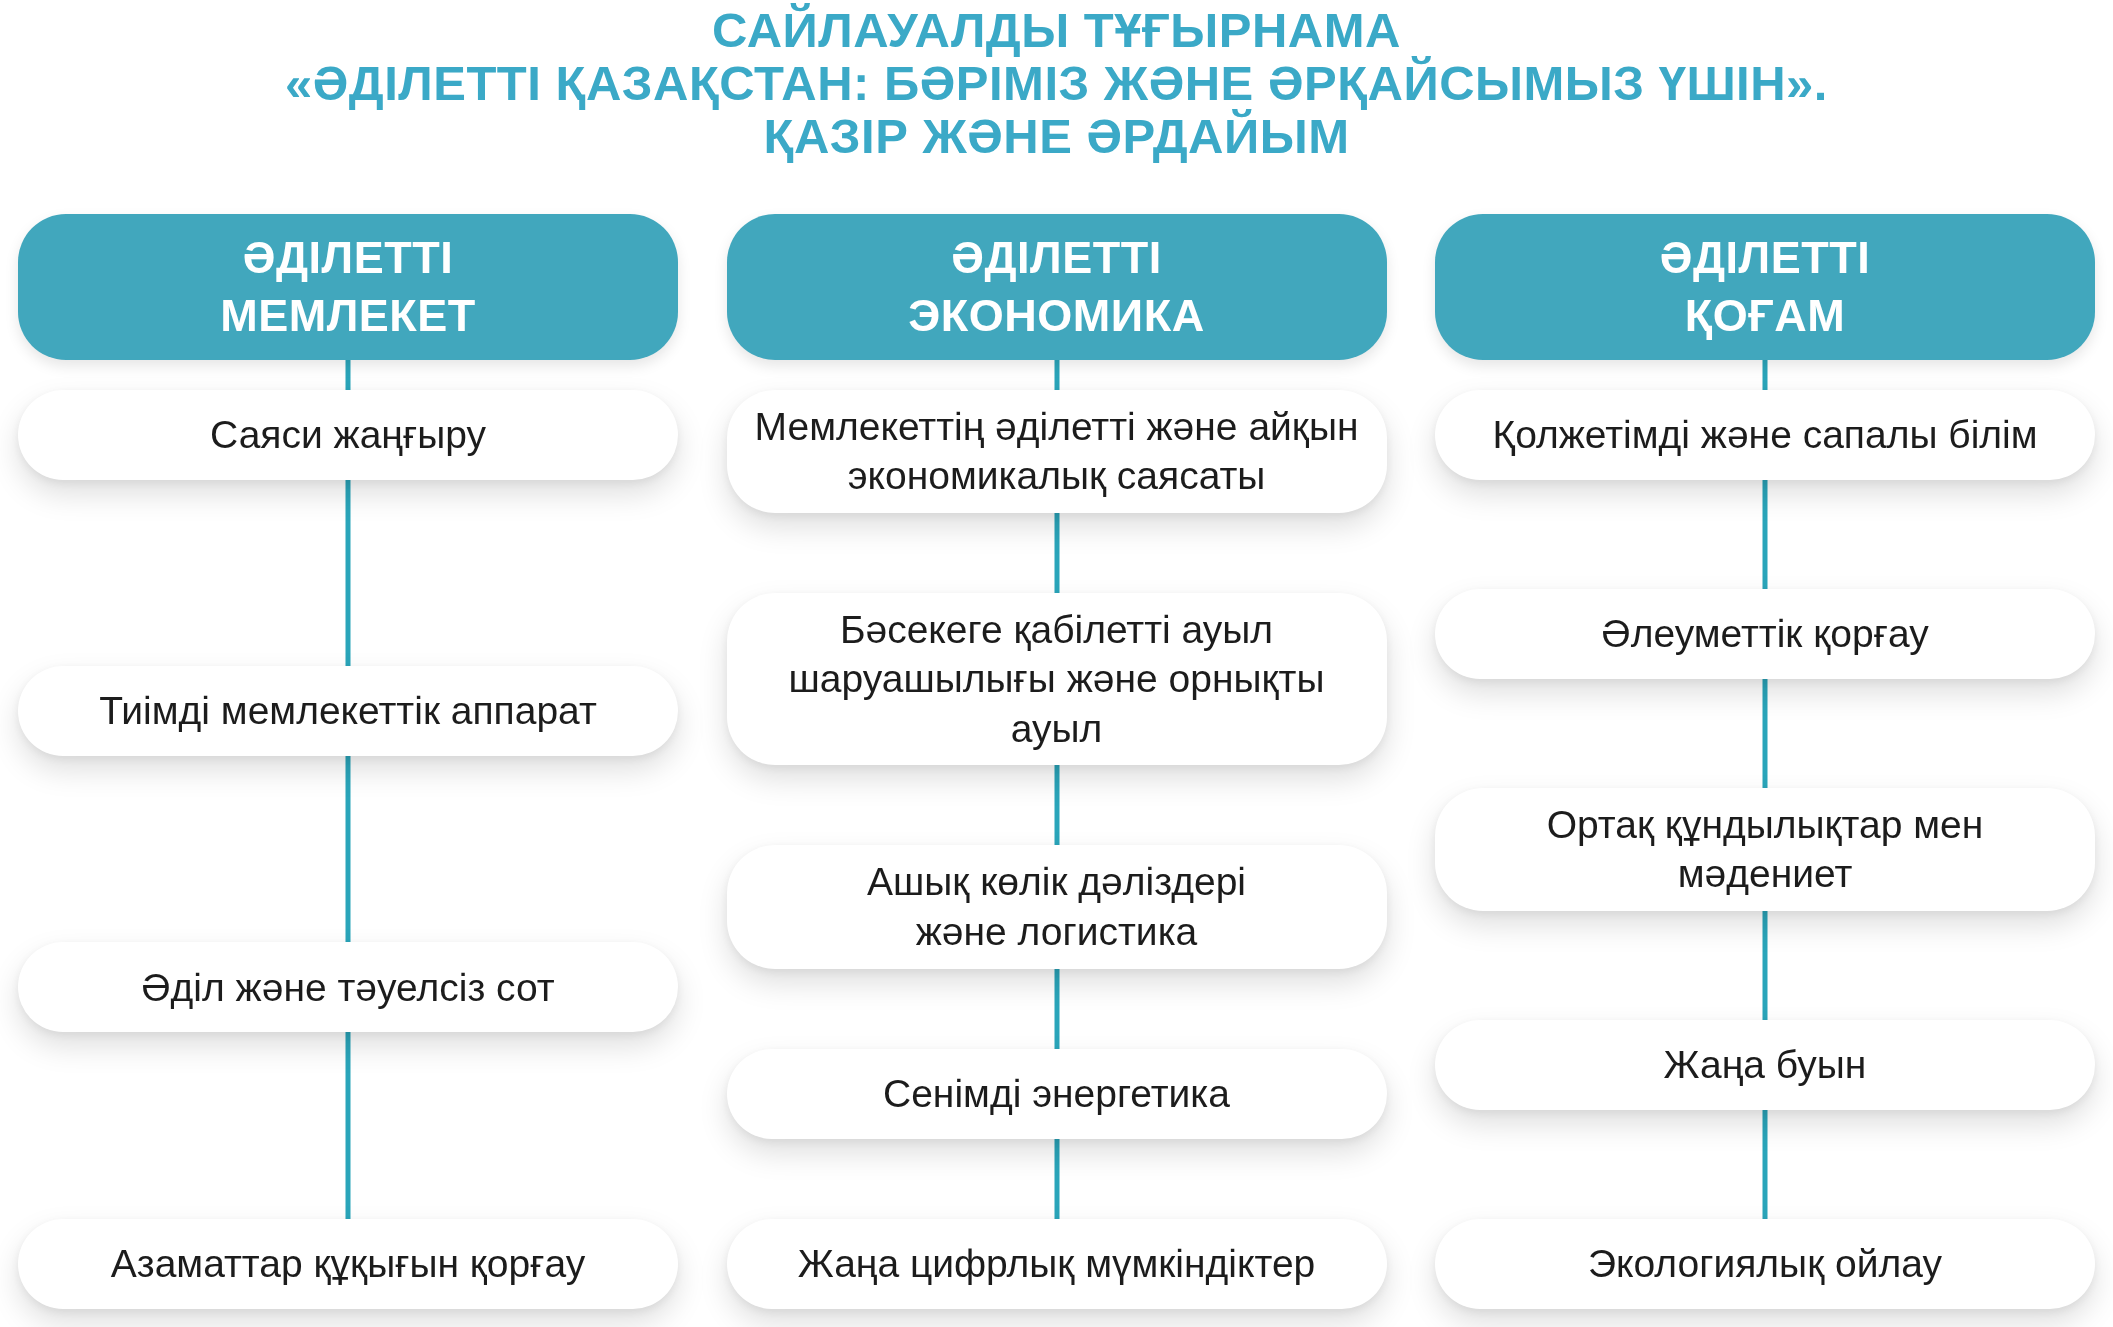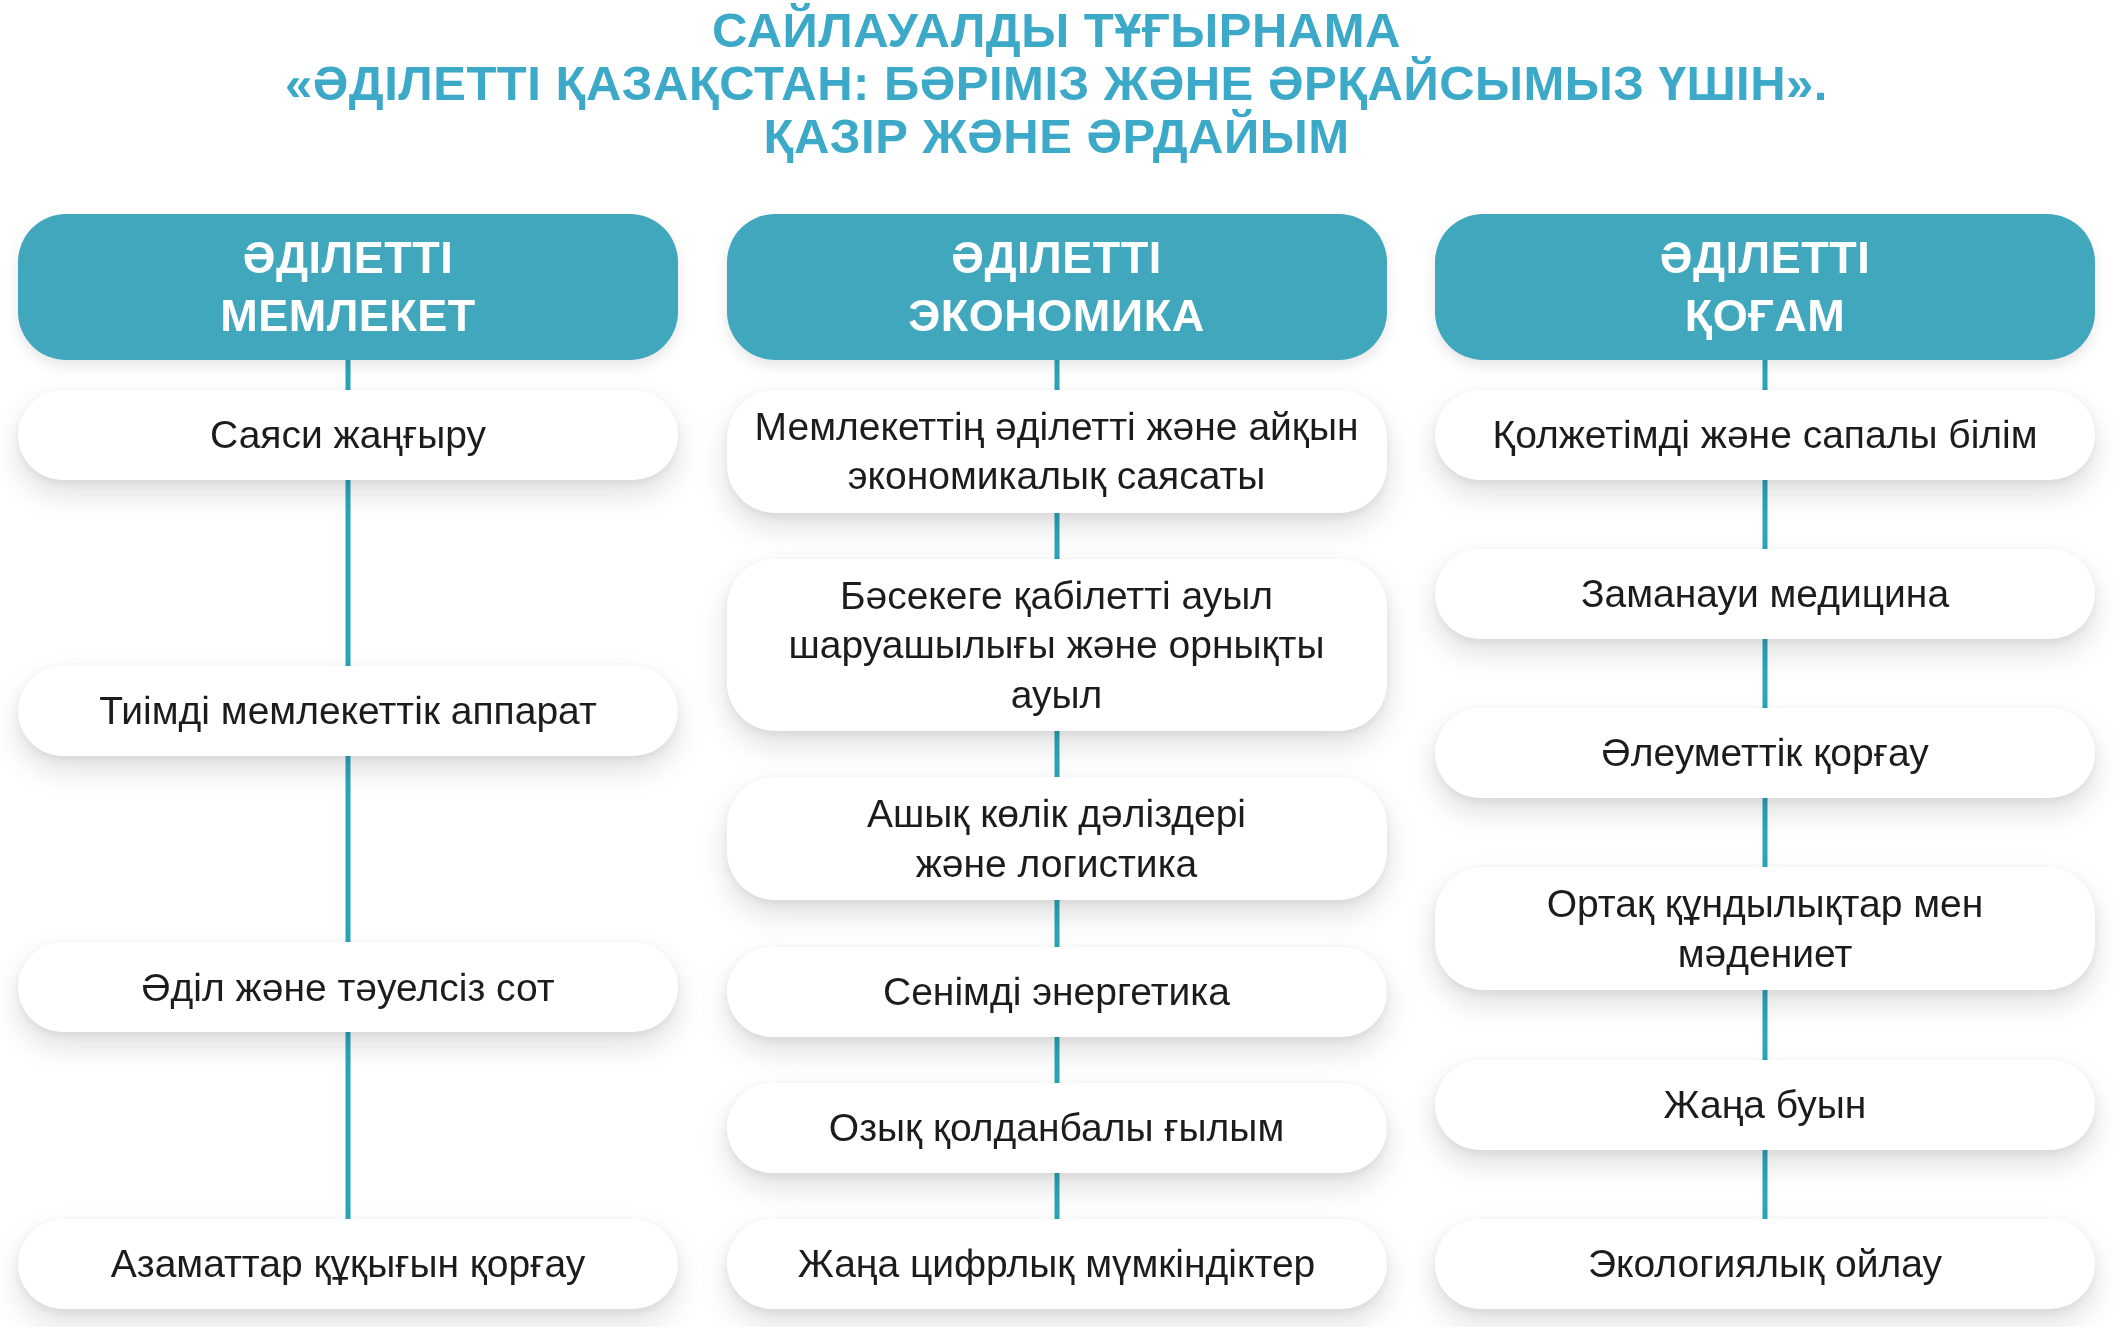--- a/index.html
+++ b/index.html
@@ -120,32 +120,30 @@
 ЭКОНОМИКА</div>
     <div class="items">
       <div class="vline"></div>
       <div class="item-box">Мемлекеттің әділетті және айқын
 экономикалық саясаты</div>
       <div class="item-box">Бәсекеге қабілетті ауыл
 шаруашылығы және орнықты ауыл</div>
       <div class="item-box">Ашық көлік дәліздері
 және логистика</div>
       <div class="item-box">Сенімді энергетика</div>
-      <div class="item-box">Озық қолданбалы ғылым</div>
       <div class="item-box">Жаңа цифрлық мүмкіндіктер</div>
     </div>
   </div>
 
   <div class="column">
     <div class="header-box">ӘДІЛЕТТІ
 ҚОҒАМ</div>
     <div class="items">
       <div class="vline"></div>
       <div class="item-box">Қолжетімді және сапалы білім</div>
-      <div class="item-box">Заманауи медицина</div>
       <div class="item-box">Әлеуметтік қорғау</div>
       <div class="item-box">Ортақ құндылықтар мен мәдениет</div>
       <div class="item-box">Жаңа буын</div>
       <div class="item-box">Экологиялық ойлау</div>
     </div>
   </div>
 
 </div>
 
 </body></html>

